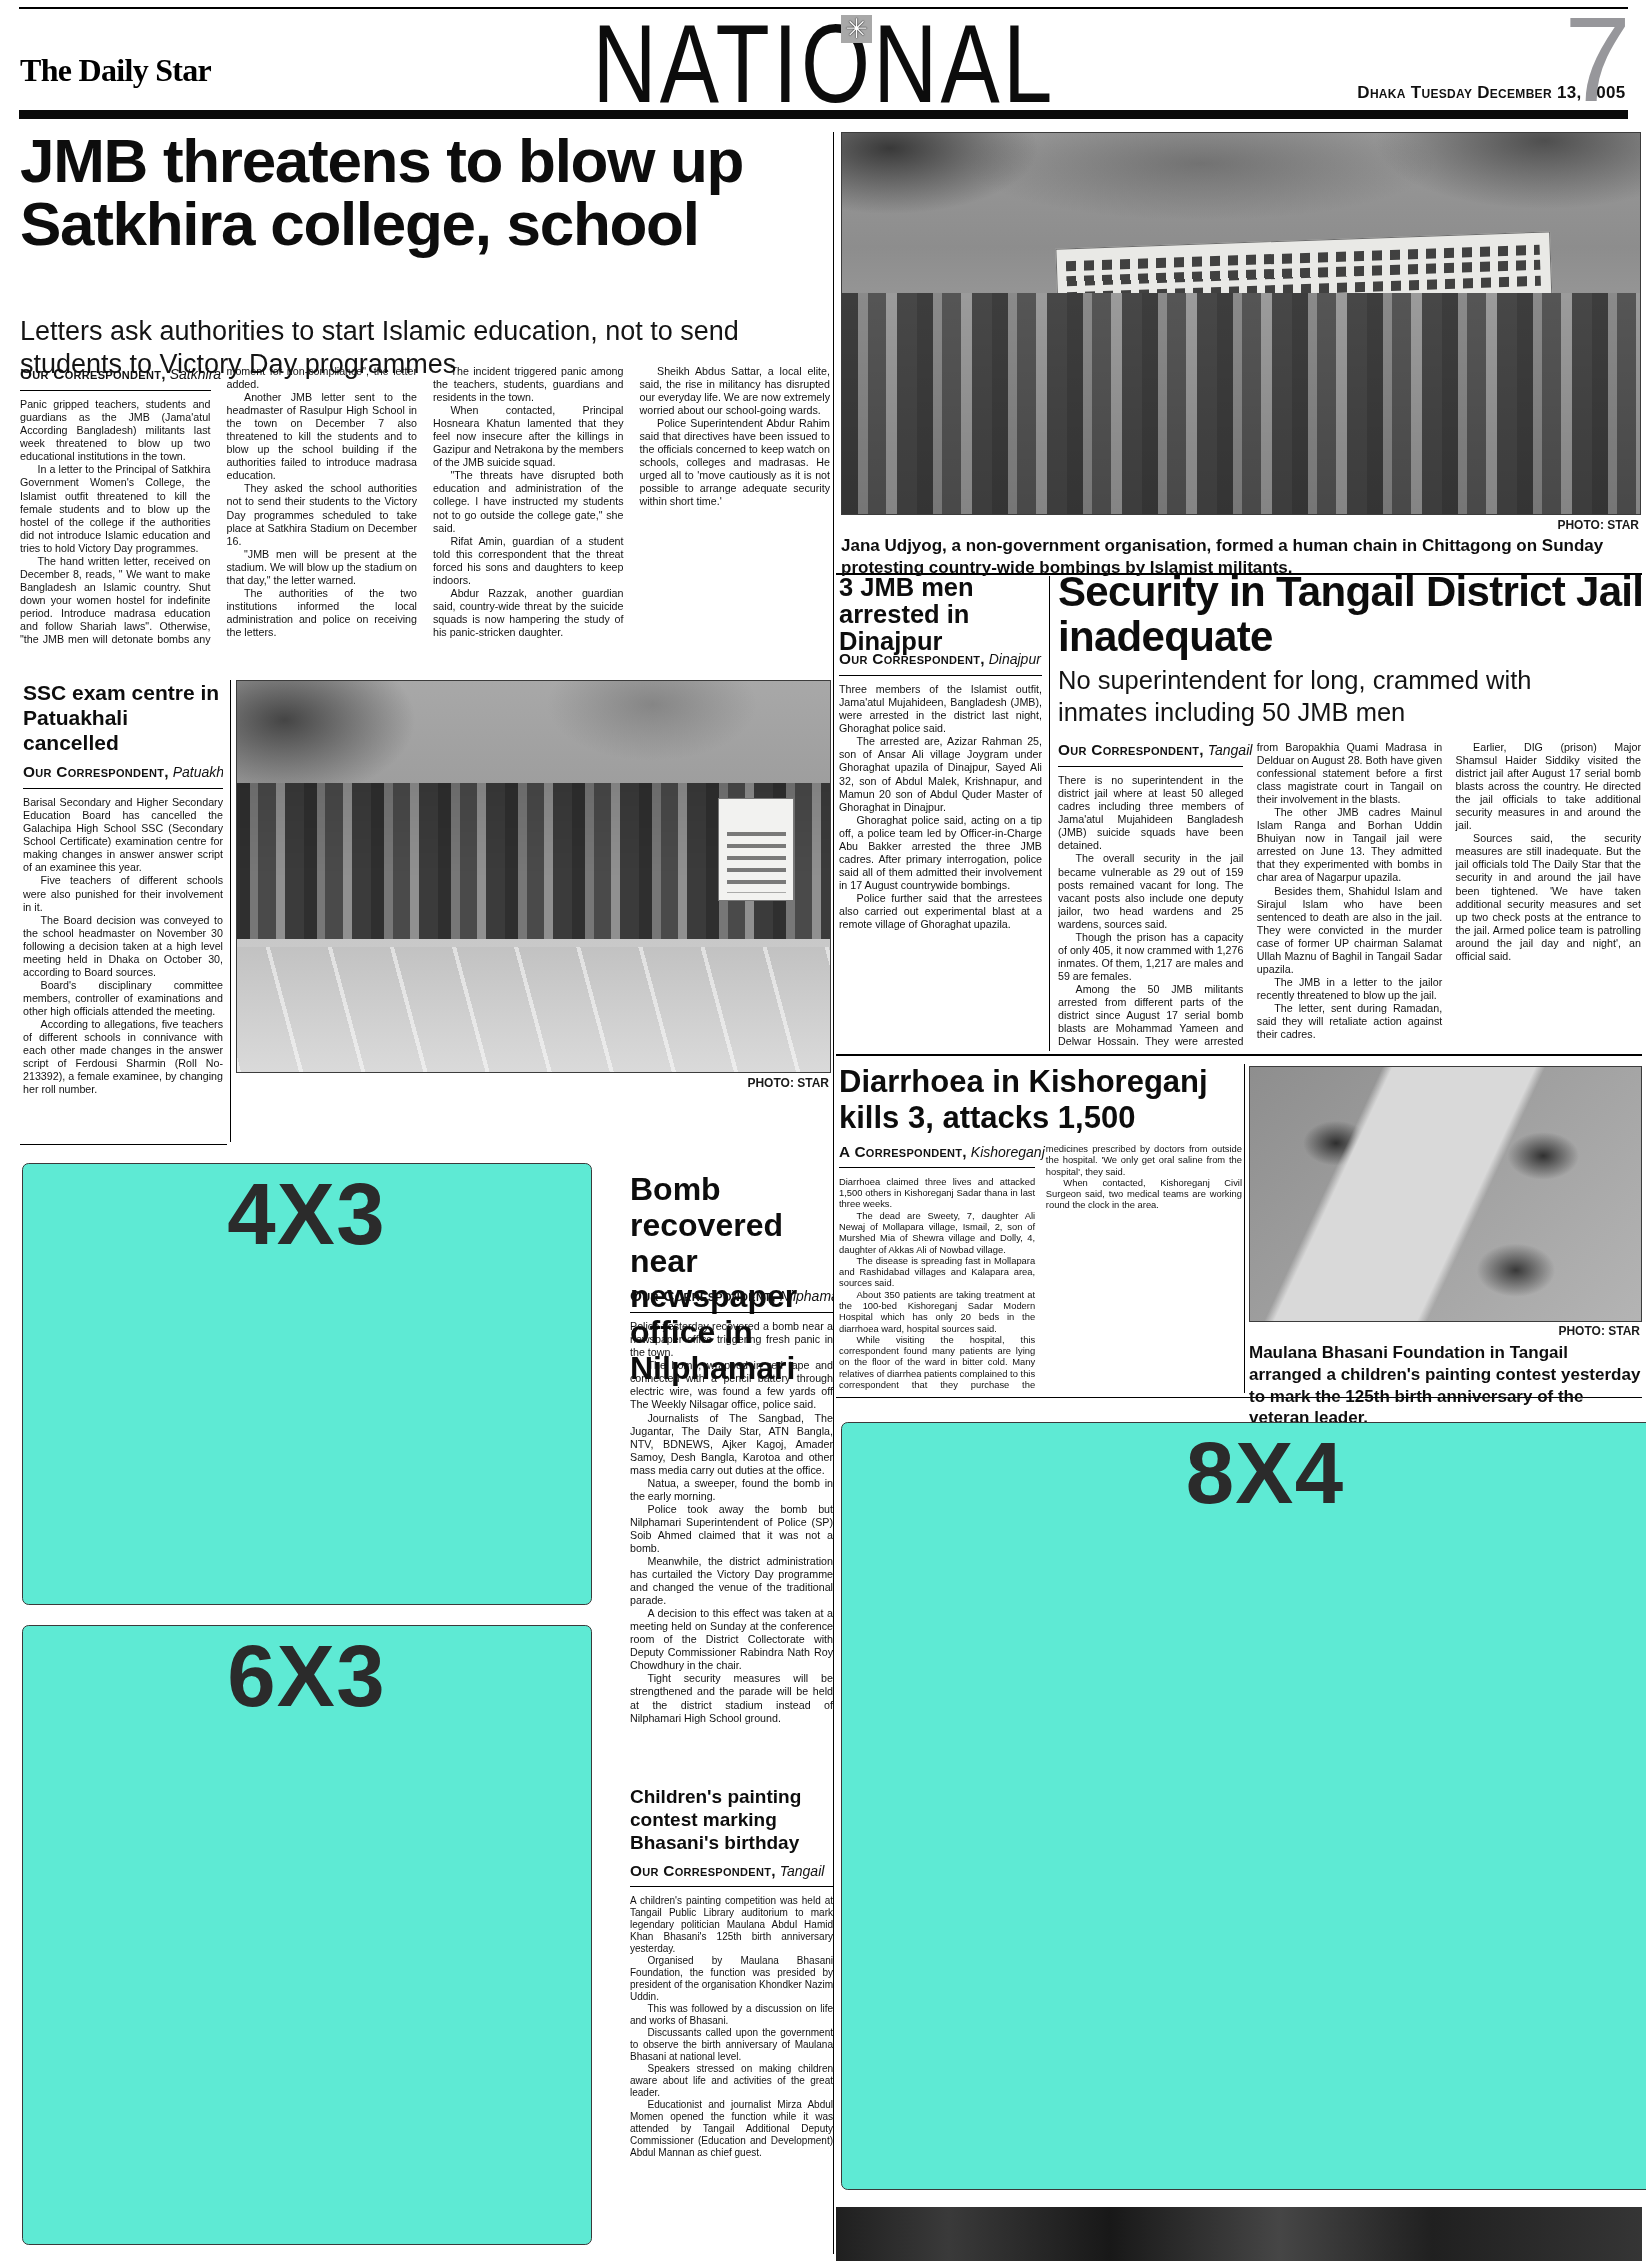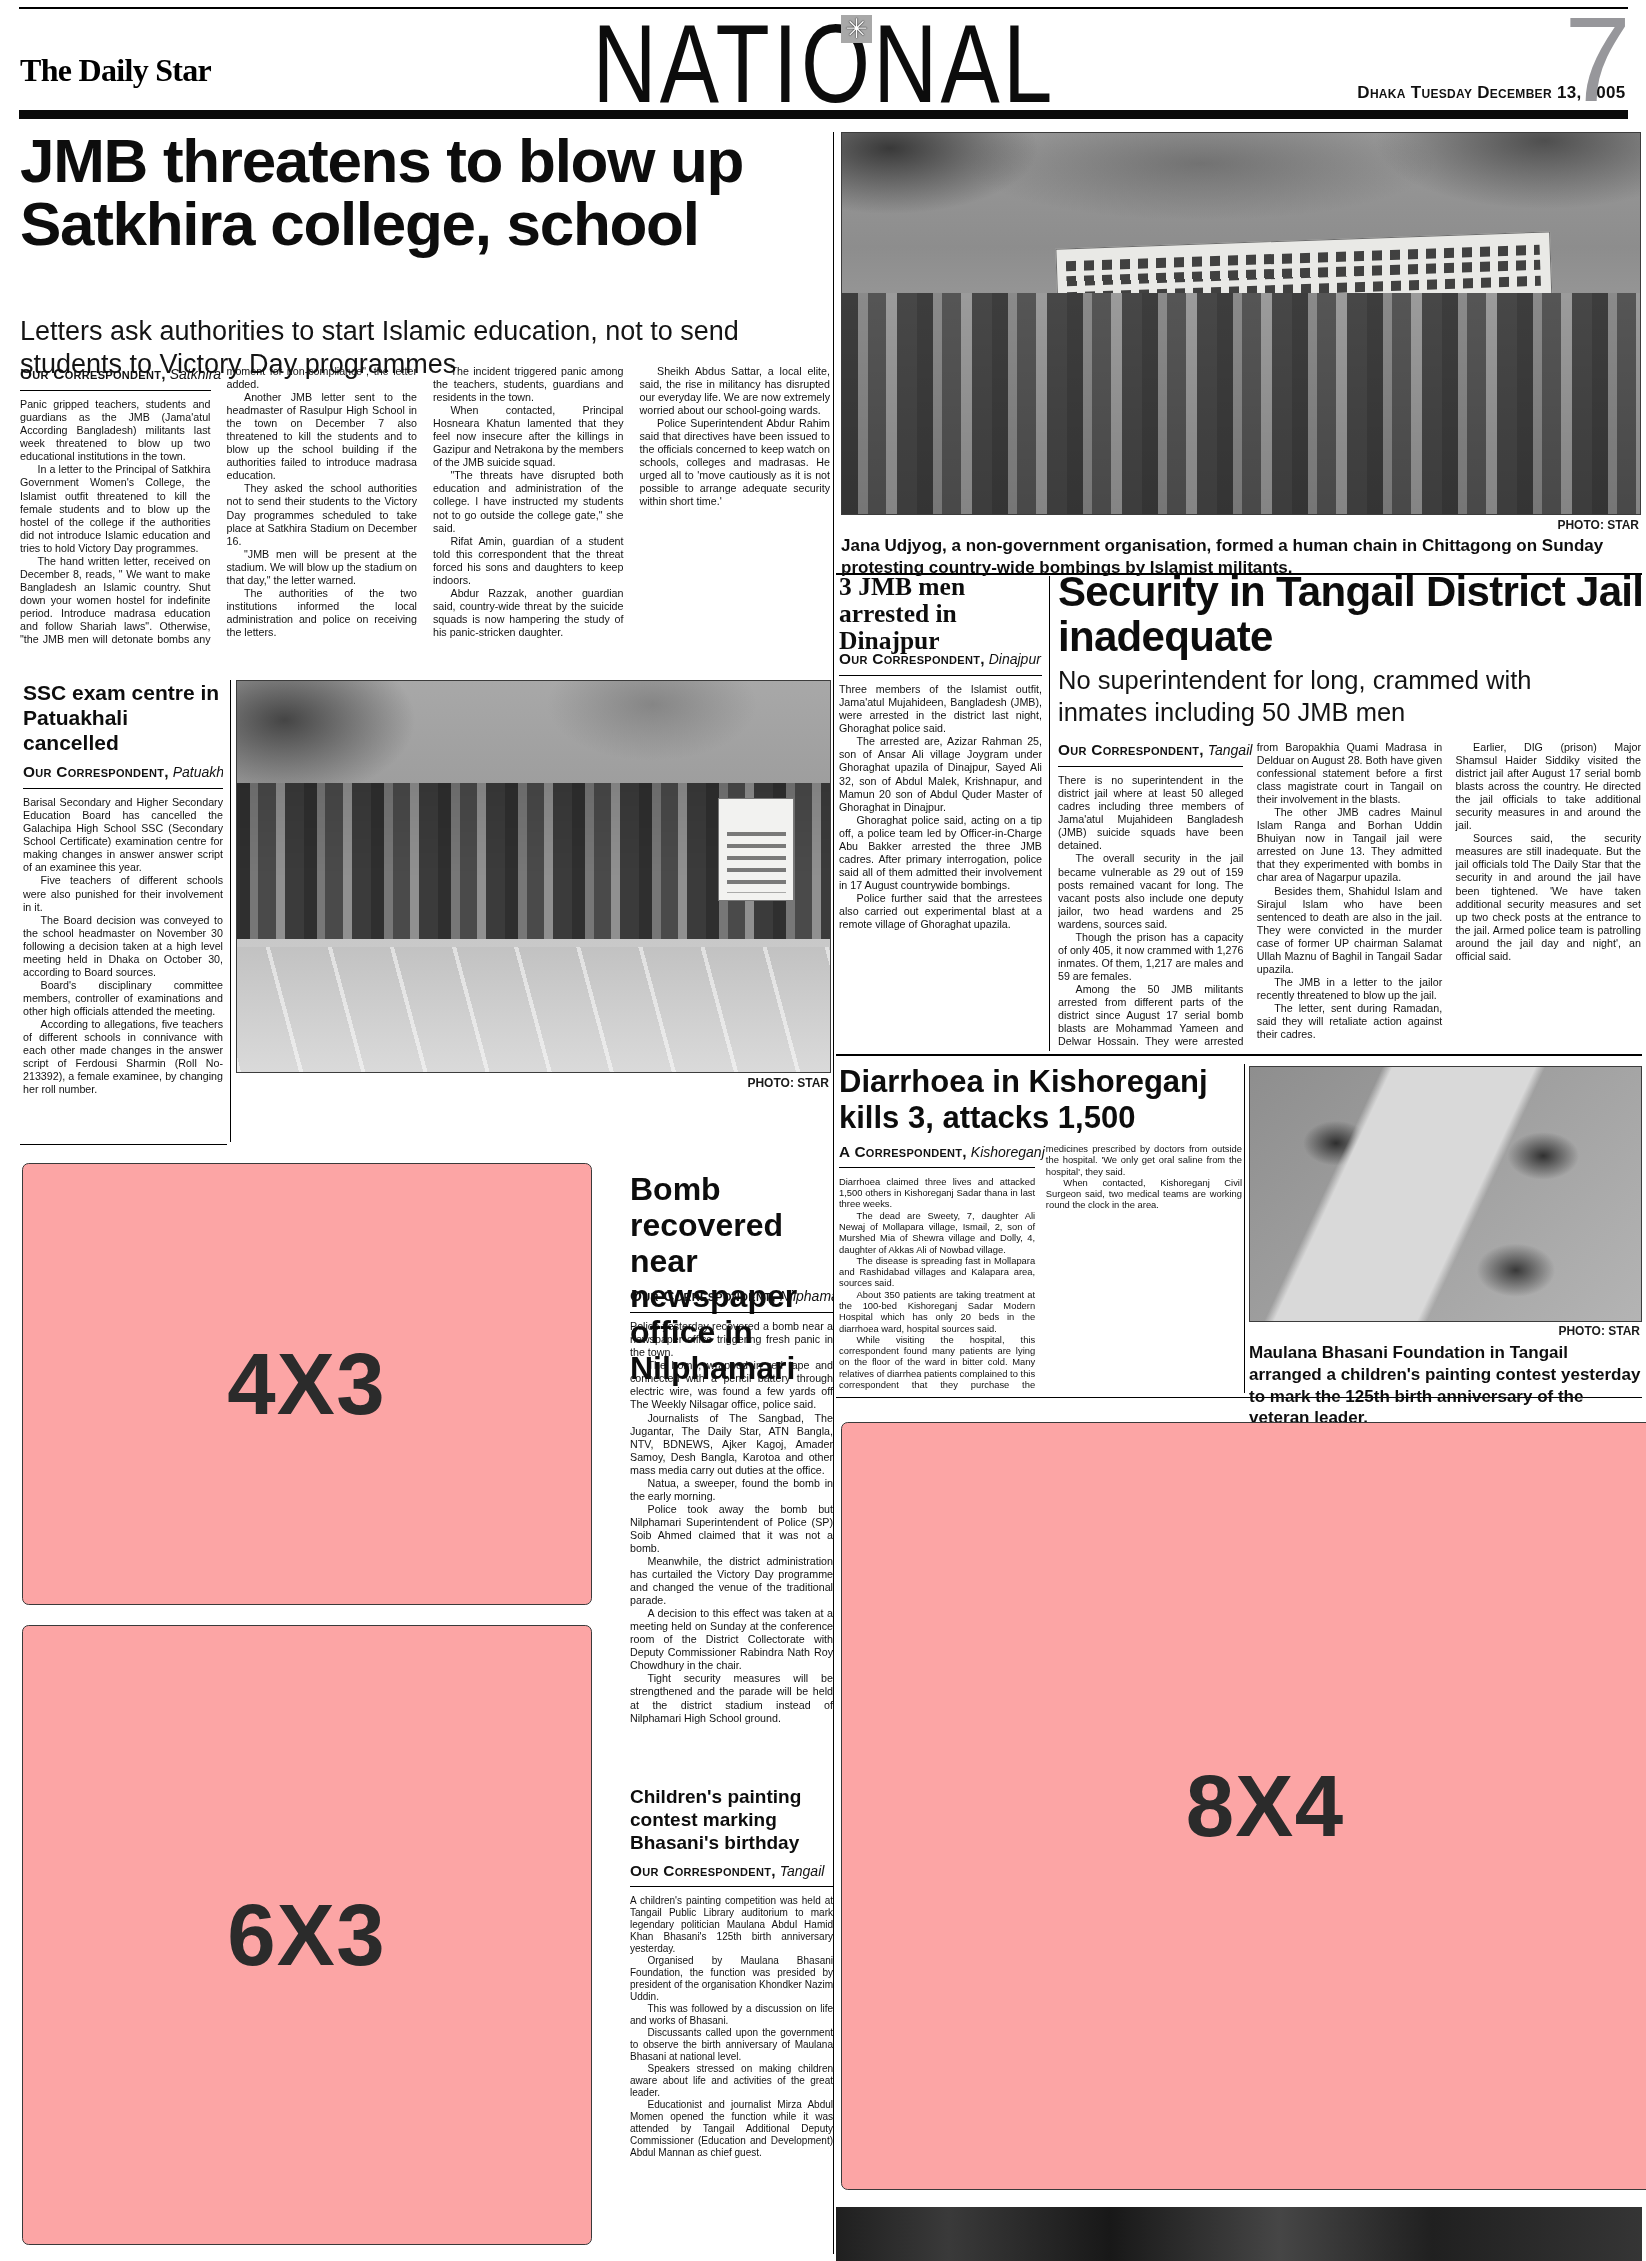--- a/index.html
+++ b/index.html
@@ -35,21 +35,21 @@
         overflow:hidden;hyphens:auto;}
   .bodytext p{margin:0;}
   .bodytext p + p{text-indent:17.5px;}
 
   
   .hl-jmb{left:20px;top:129px;width:813px;font-size:62px;line-height:1.02;letter-spacing:-1.3px;}
   .sub-jmb{left:20px;top:283px;width:732px;font-size:27px;line-height:1.24;margin-top:32px;}
   .body-jmb{left:20px;top:365px;width:810px;height:295px;column-count:4;column-gap:16px;column-fill:auto;}
 
   
-  .hl-dinajpur{left:839px;top:574px;width:215px;font-size:25.5px;line-height:1.05;font-family:Liberation Serif, serif;}
+  .hl-dinajpur{left:839px;top:574px;width:215px;font-size:25.5px;line-height:1.05;}
   .body-dinajpur{left:839px;top:650px;width:203px;height:402px;}
 
   
   .hl-tangail{left:1058px;top:570px;width:591px;font-size:42px;line-height:1.06;letter-spacing:-0.7px;}
   .sub-tangail{left:1058px;top:665px;width:537px;font-size:25.5px;line-height:1.24;}
   .body-tangail{left:1058px;top:741px;width:583px;height:310px;column-count:3;column-gap:13.4px;column-fill:auto;}
 
   
   .hl-ssc{left:23px;top:681px;width:201px;font-size:21px;line-height:1.18;}
   .body-ssc{left:23px;top:763px;width:200px;height:376px;}
@@ -107,22 +107,22 @@
          radial-gradient(ellipse 54px 35px at 48% 22%, #3a3a3a 0%, rgba(58,58,58,0) 70%),
          radial-gradient(ellipse 51px 34px at 75% 35%, #303030 0%, rgba(48,48,48,0) 70%),
          radial-gradient(ellipse 60px 40px at 35% 72%, #444 0%, rgba(68,68,68,0) 70%),
          radial-gradient(ellipse 56px 38px at 68% 80%, #383838 0%, rgba(56,56,56,0) 70%),
          linear-gradient(135deg,#8e8e8e,#b4b4b4);}
 
   .credit{position:absolute;font-size:12px;font-weight:bold;text-align:right;color:#1a1a1a;}
   .caption{position:absolute;font-size:17px;font-weight:bold;line-height:1.28;color:#0e0e0e;}
 
   
-  .ad-box{position:absolute;background:#fca5a5;border:1.3px solid #3a3a3a;border-radius:6.7px;
-       display:flex;align-items:center;justify-content:center;}
+  .ad-box{position:absolute;background:#5eead4;border:1.3px solid #3a3a3a;border-radius:6.7px;
+       display:flex;justify-content:center;}
   .ad-box span{font-size:87px;font-weight:bold;letter-spacing:1.3px;color:#2b2b2b;}
   .ad-4x3{left:21.5px;top:1163px;width:568px;height:440px;}
   .ad-6x3{left:21.5px;top:1625px;width:568px;height:618px;}
   .ad-8x4{left:841px;top:1422px;width:798px;height:766px;padding-left:24px;}
   .bottom-strip{position:absolute;left:836px;top:2207px;width:806px;height:54px;
        background:linear-gradient(90deg,#1f1f1f 0%,#3a3a3a 14%,#181818 34%,#464646 55%,#202020 74%,#353535 100%);}
 
   
   .r-photo-top{left:836px;top:573px;width:806px;height:2px;}
   .r-mid-right{left:836px;top:1054px;width:806px;height:2px;}

